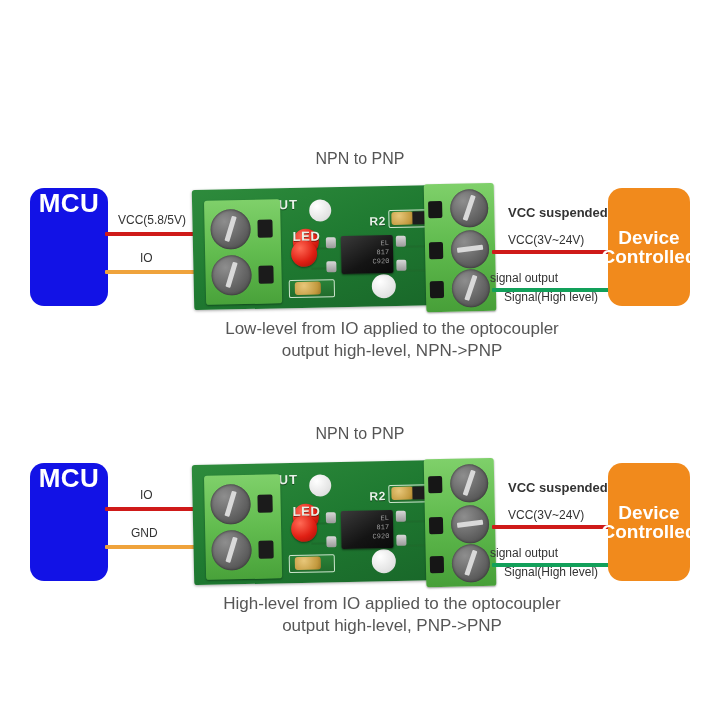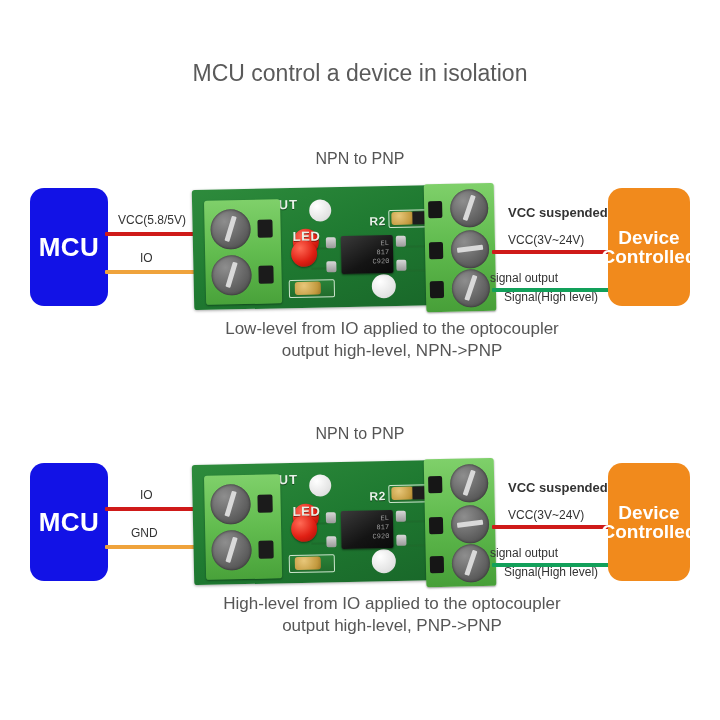--- a/index.html
+++ b/index.html
@@ -33,21 +33,21 @@
   }
   .caption{
     position:absolute;left:0;top:168px;width:720px;text-align:center;
     font-size:17px;color:#565656;line-height:22px;padding-left:32px;
   }
 
   
   .mcu{
     position:absolute;left:30px;top:38px;width:78px;height:118px;
     background:#1212E6;border-radius:14px;
-    display:flex;align-items:center;justify-content:center;
+    display:flex;justify-content:center;
   }
   .mcu span{
     color:#ffffff;font-size:26px;font-weight:700;letter-spacing:0.5px;
   }
   .device{
     position:absolute;left:608px;top:38px;width:82px;height:118px;
     background:#F18A1C;border-radius:14px;
     display:flex;flex-direction:column;align-items:center;justify-content:center;
   }
   .device span{
@@ -201,21 +201,20 @@
   }
   .trace{
     position:absolute;height:2px;background:#1f6b2b;opacity:.85;
   }
 </style>
 </head>
 <body>
 
 <div class="page">
 
-  <div class="subtitle">MCU control a device in isolation</div>
 
   <div class="diagram d1">
 
     <div class="blockhdr">NPN to PNP</div>
 
     <div class="mcu">
       <span>MCU</span>
     </div>
 
     <div class="wire red w-top"></div>

